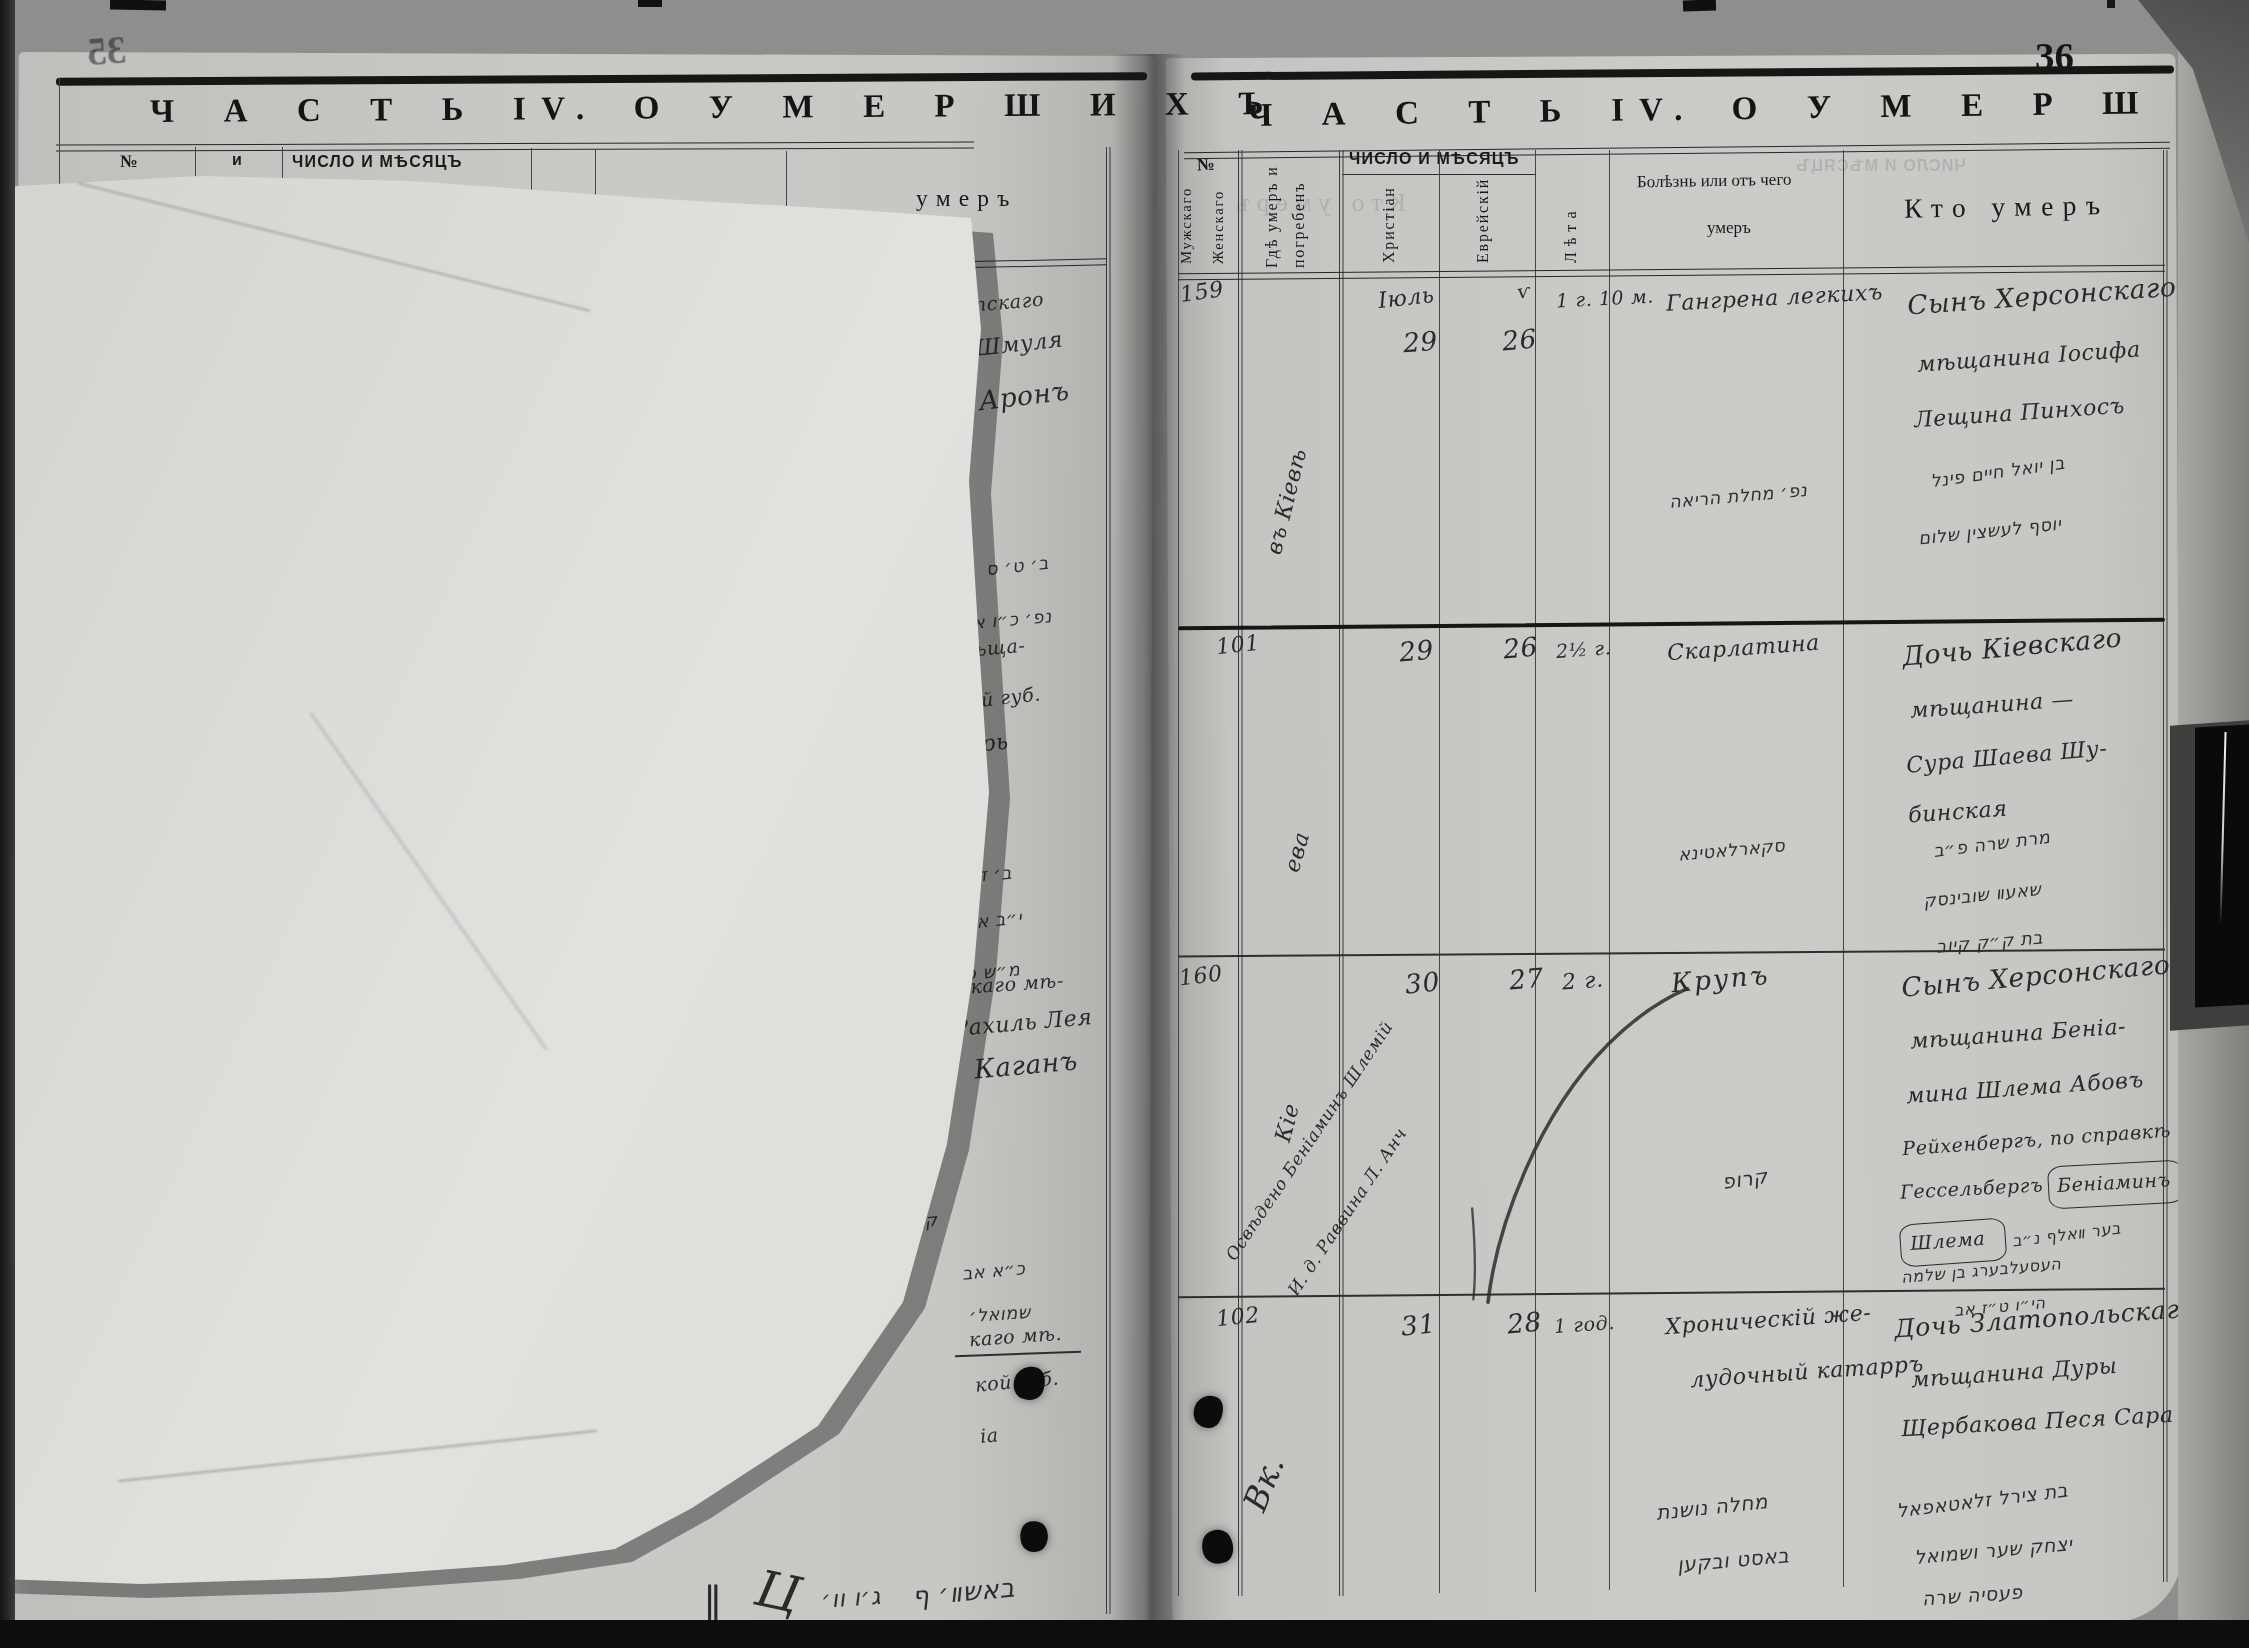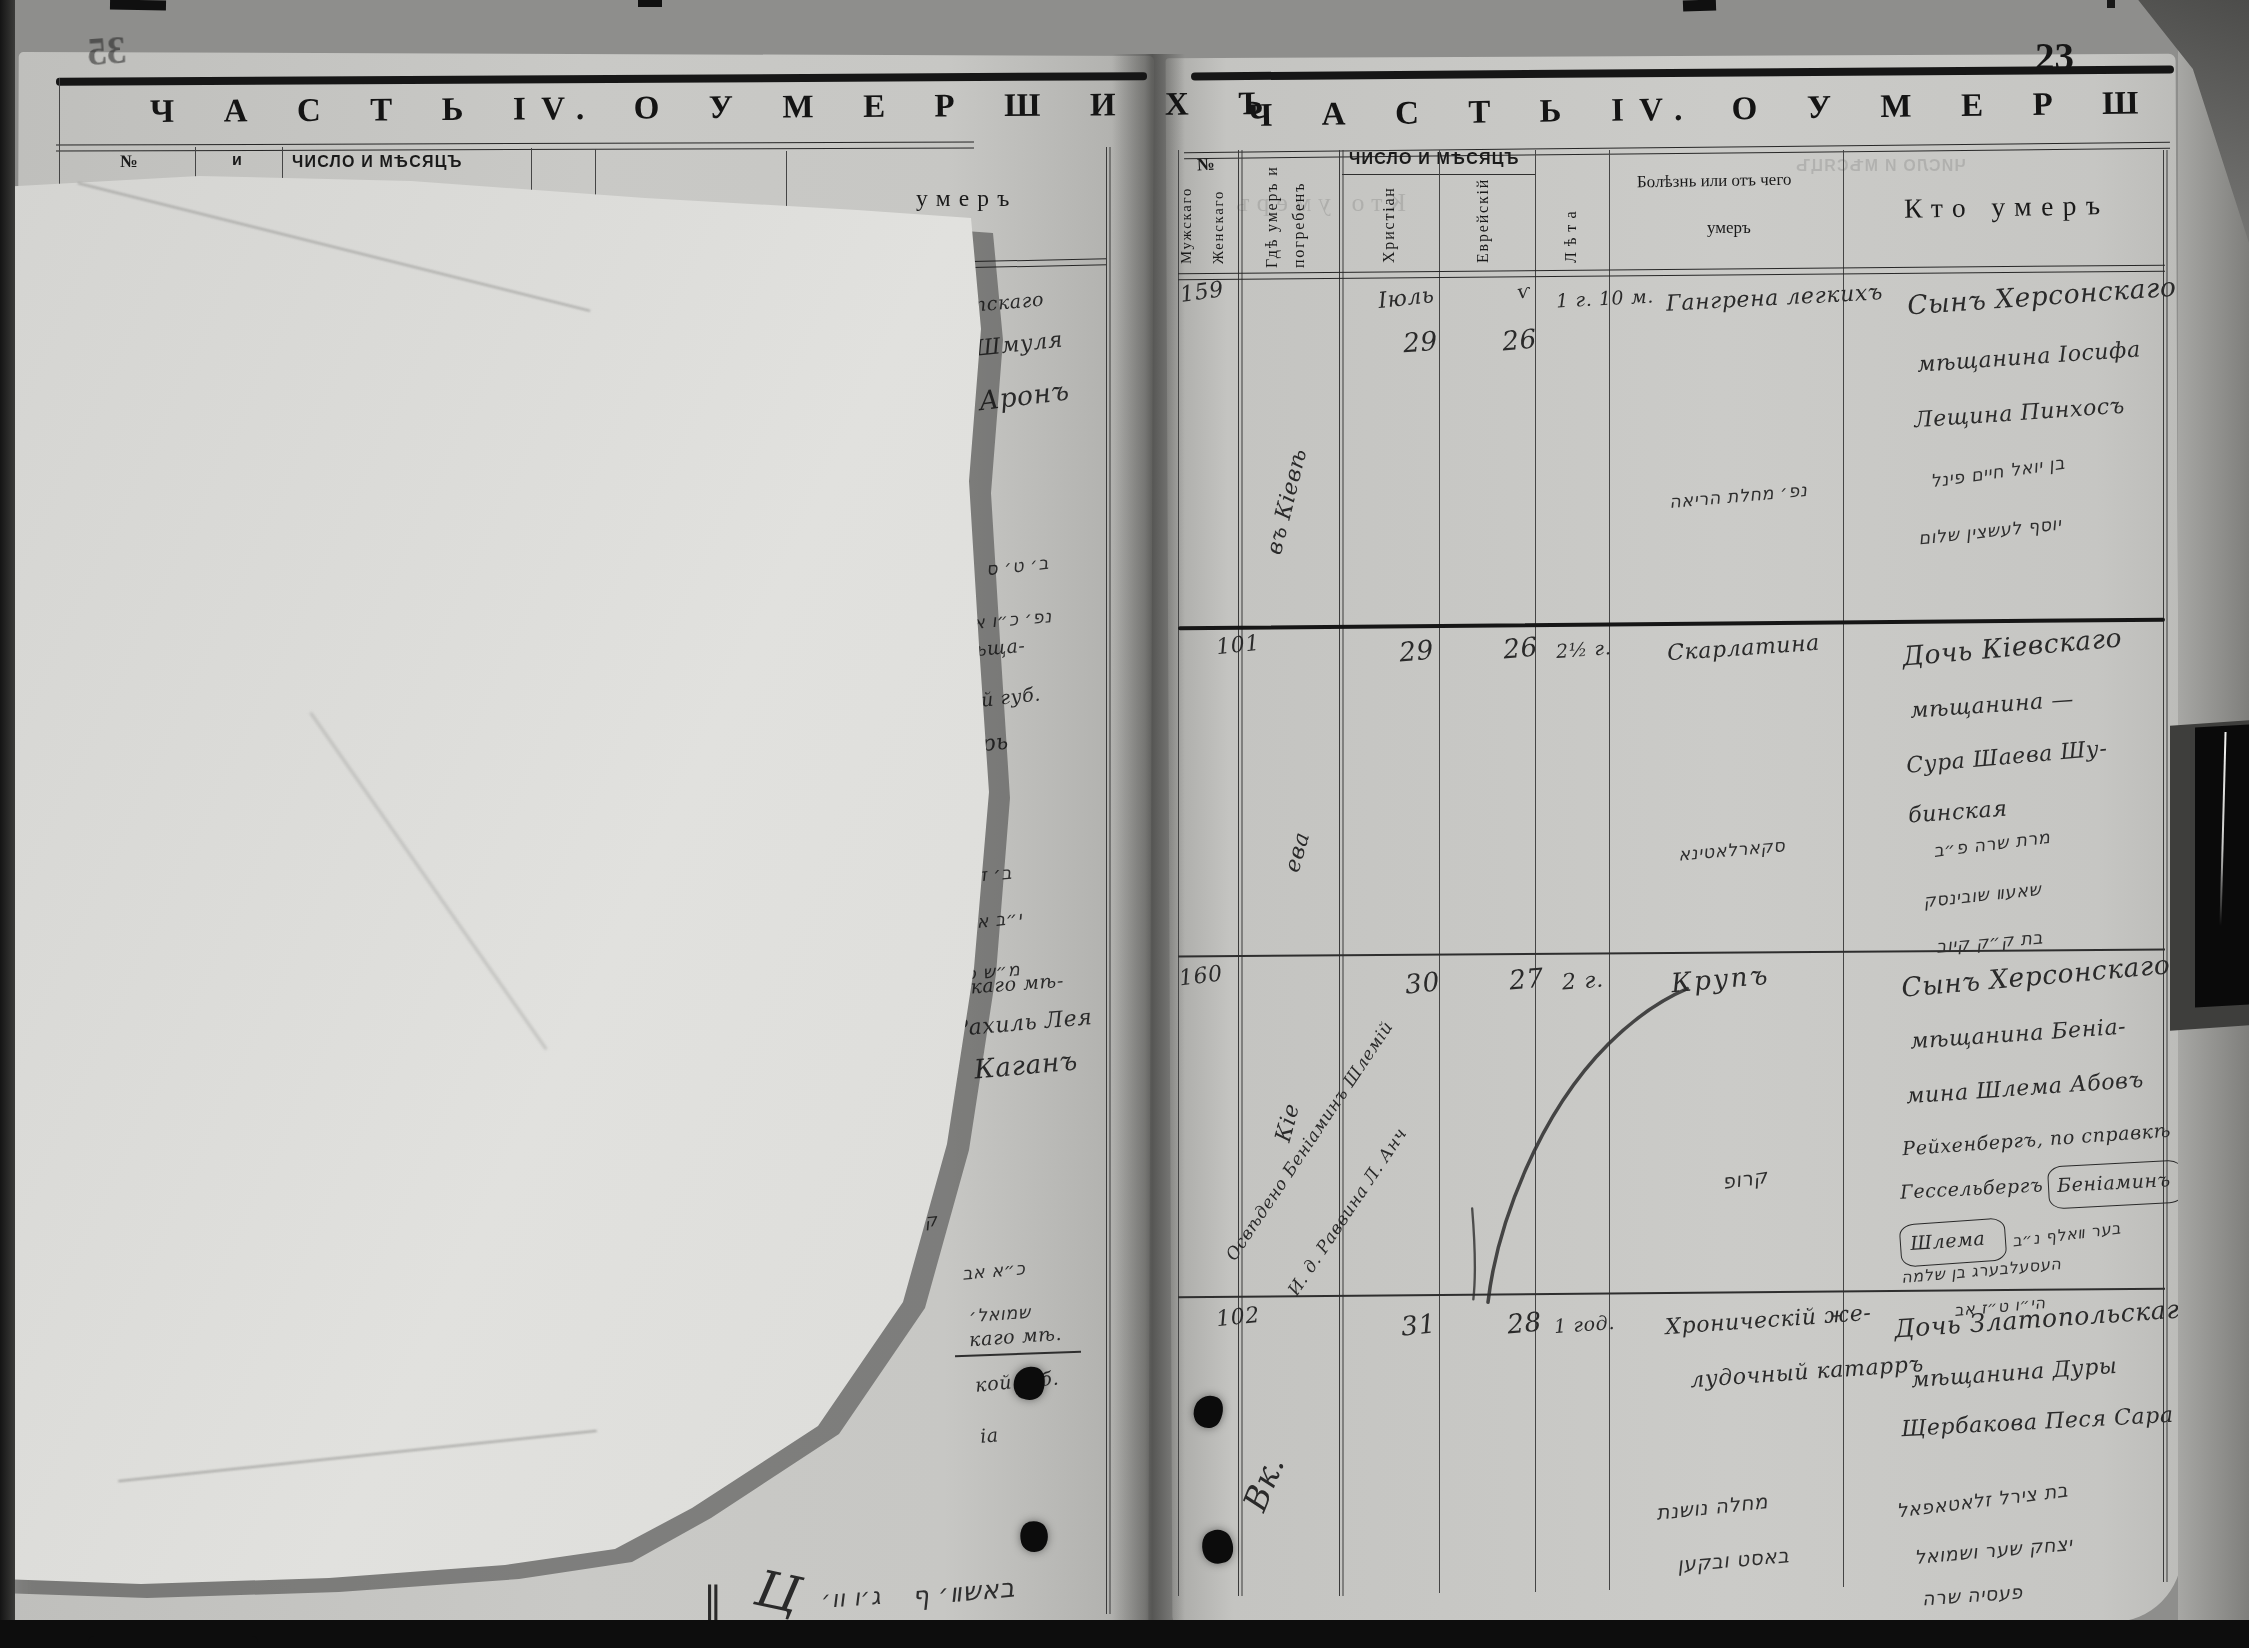--- a/index.html
+++ b/index.html
@@ -100,21 +100,21 @@
   <div class="abs" style="left:0;top:0;width:2250px;height:1649px;
               background:linear-gradient(115deg,#d3d3d0 0%,#e1e1de 35%,#dcdcd9 60%,#d0d0cd 85%,#c6c6c3 100%);
               clip-path:polygon(0 187px,199px 176px,411px 181px,645px 198px,857px 210px,971px 218px,981px 329px,969px 481px,979px 645px,989px 792px,974px 968px,947px 1144px,903px 1302px,818px 1426px,692px 1508px,615px 1549px,505px 1565px,329px 1578px,141px 1584px,0 1579px);"></div>
   <div class="abs" style="left:70px;top:246px;width:528px;height:1.8px;background:rgba(120,120,118,.5);transform:rotate(14deg);filter:blur(1.2px);"></div>
   <div class="abs" style="left:223px;top:880px;width:411px;height:1.8px;background:rgba(125,125,122,.45);transform:rotate(55deg);filter:blur(1.8px);"></div>
   <div class="abs" style="left:117px;top:1455px;width:481px;height:2.3px;background:rgba(110,110,108,.5);transform:rotate(-6deg);filter:blur(1.2px);"></div>
 
   <div class="abs hl-bold" style="left:1191px;top:69px;width:983px;height:8.2px;transform:rotate(-0.4deg);border-radius:4.7px;"></div>
   <div class="abs big-header" style="left:1248px;top:89px;transform:rotate(-0.8deg);">Ч А С Т Ь  IV.  О  У М Е Р Ш И Х Ъ</div>
   <div class="abs dbl" style="left:1184px;top:147px;width:986px;transform:rotate(-0.6deg);"></div>
-  <div class="abs pageno" style="left:2035px;top:34px;">23</div>
+  <div class="abs pageno" style="left:2035px;top:34px;">36</div>
 
   <div class="abs col-bold ghost" style="left:1795px;top:157px;">ЧИСЛО И МѢСЯЦЪ</div>
   <div class="abs col-serif ghost" style="left:1229px;top:188px;font-size:26px;letter-spacing:7px;">Кто умеръ</div>
 
   <div class="abs col-bold" style="left:1197px;top:154px;font-family:'Liberation Serif',serif;font-size:17.6px;transform:rotate(-3deg);">№</div>
   <div class="abs vlabel" style="left:1178px;top:176px;height:88px;font-size:14.7px;">Мужскаго</div>
   <div class="abs vlabel" style="left:1210px;top:176px;height:88px;font-size:14.7px;">Женскаго</div>
   <div class="abs vlabel" style="left:1263px;top:174px;height:94px;">Гдѣ умеръ и</div>
   <div class="abs vlabel" style="left:1290px;top:174px;height:94px;">погребенъ</div>
   <div class="abs col-bold" style="left:1349px;top:150px;">ЧИСЛО И МѢСЯЦЪ</div>

